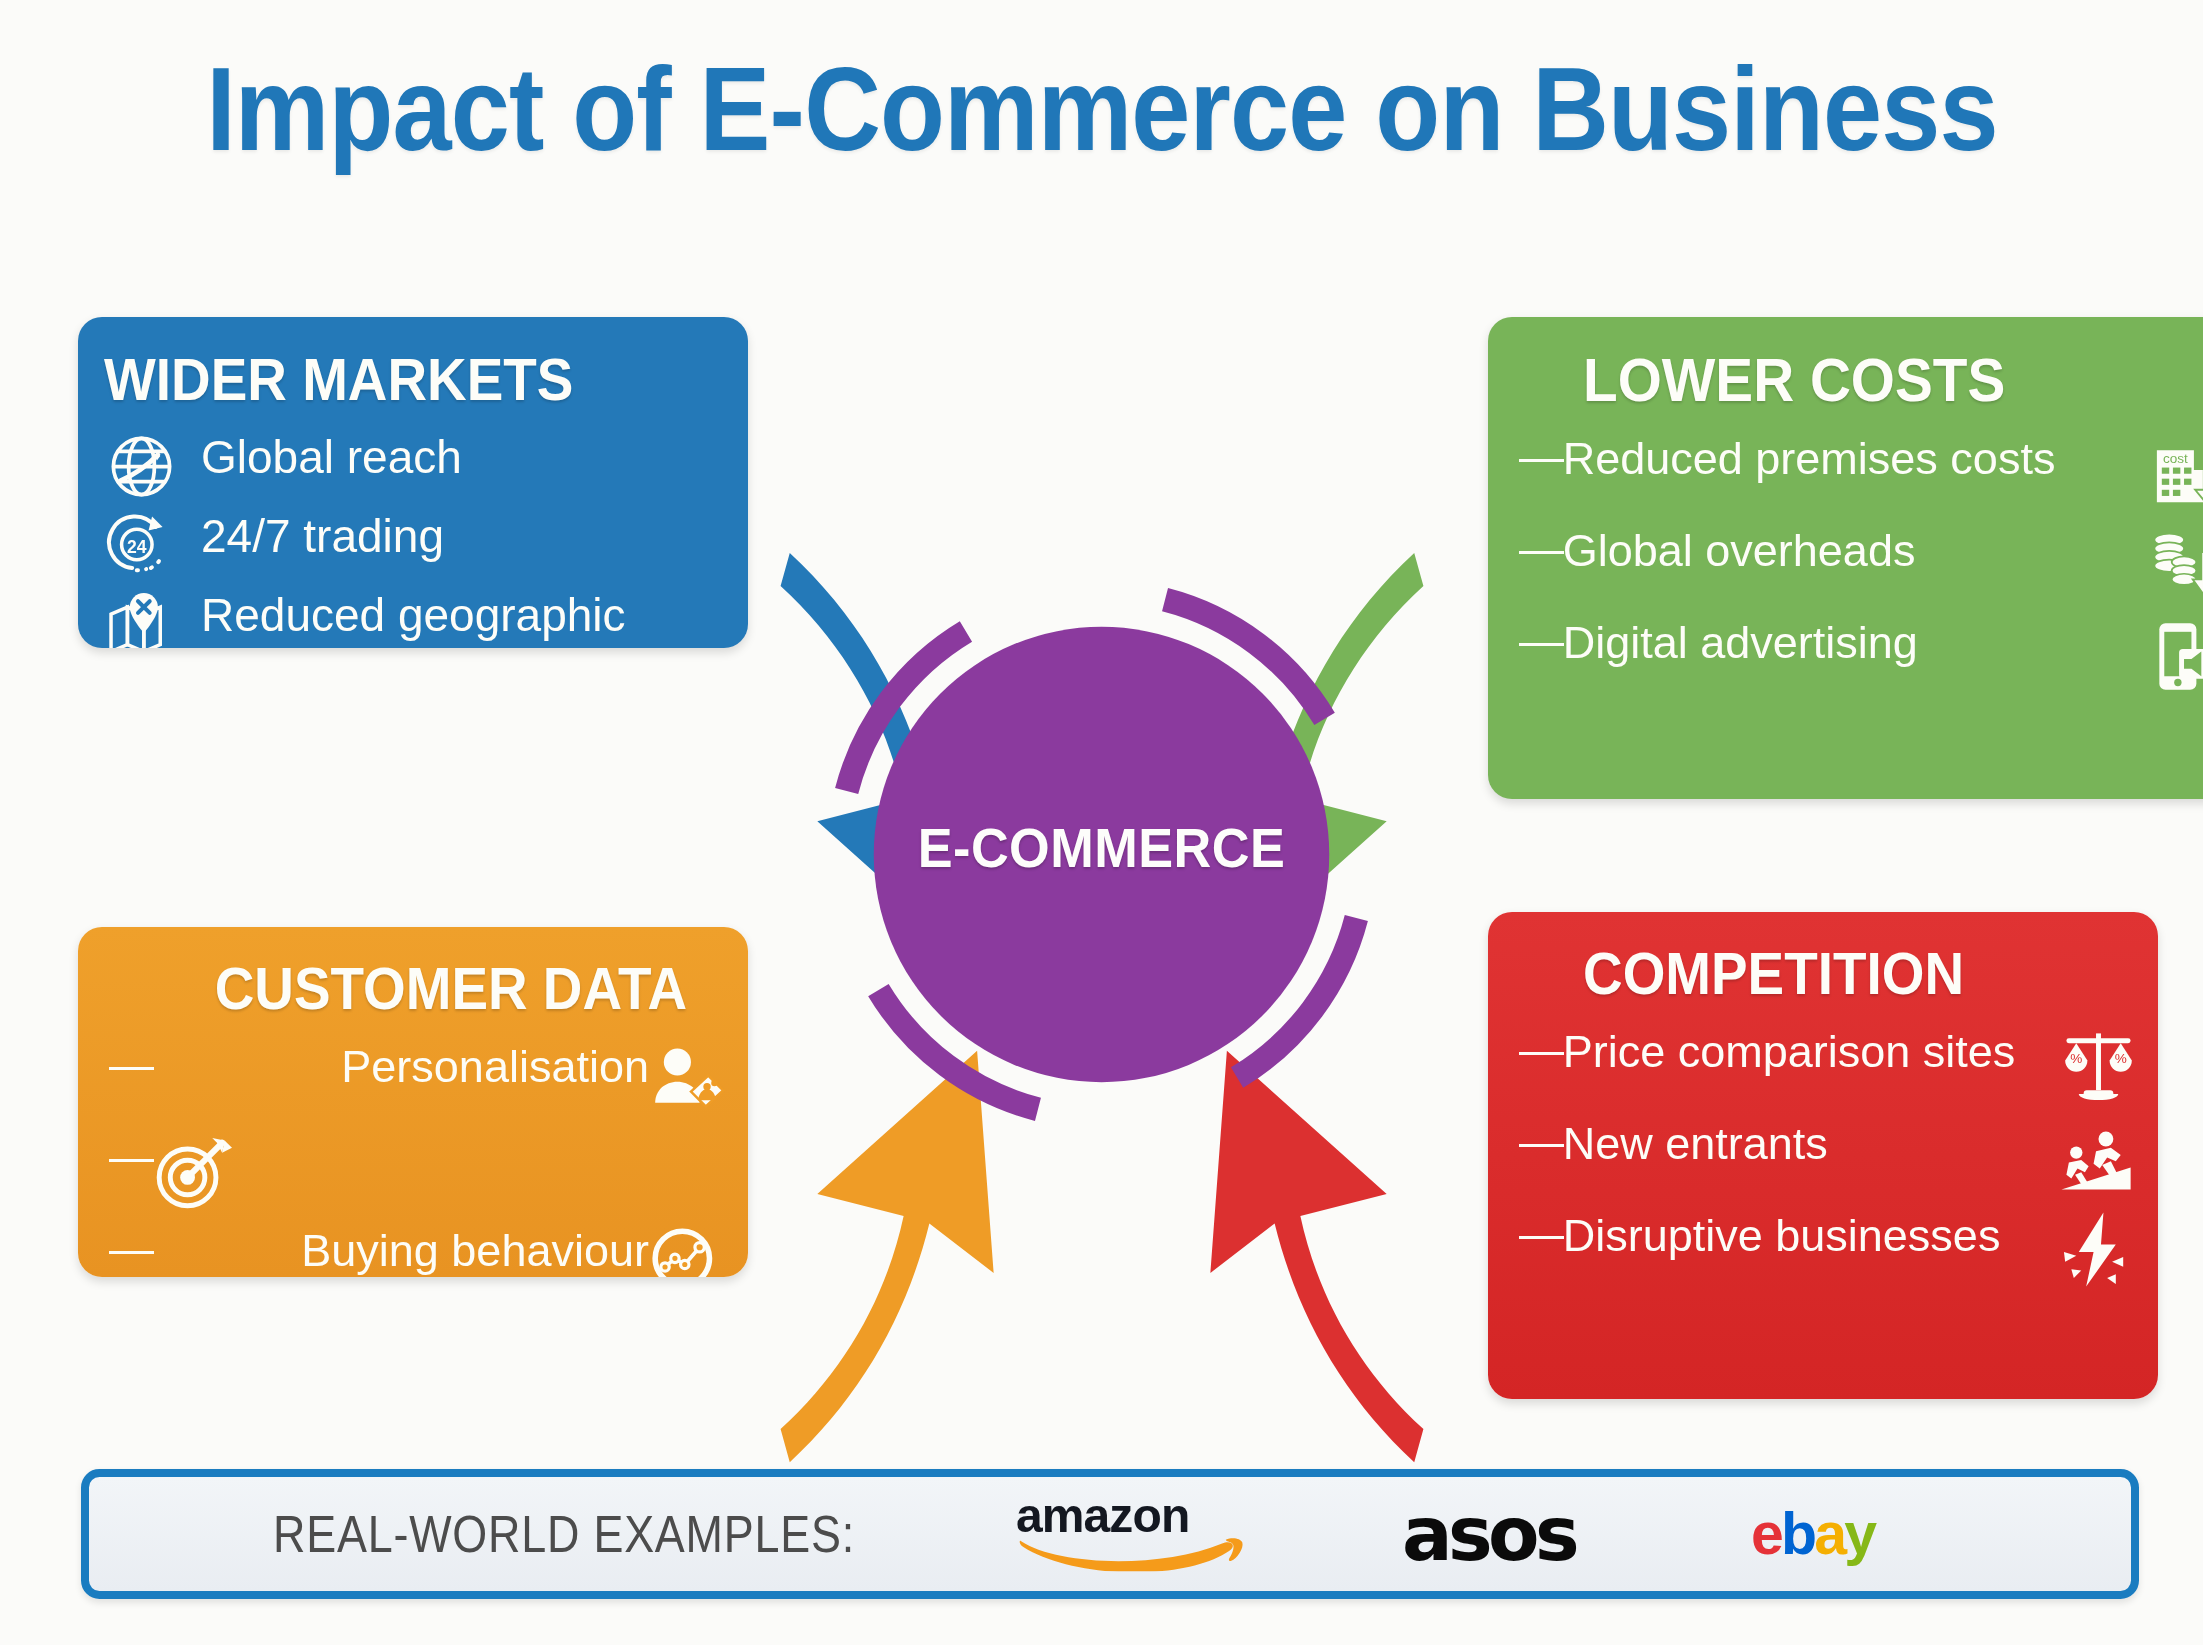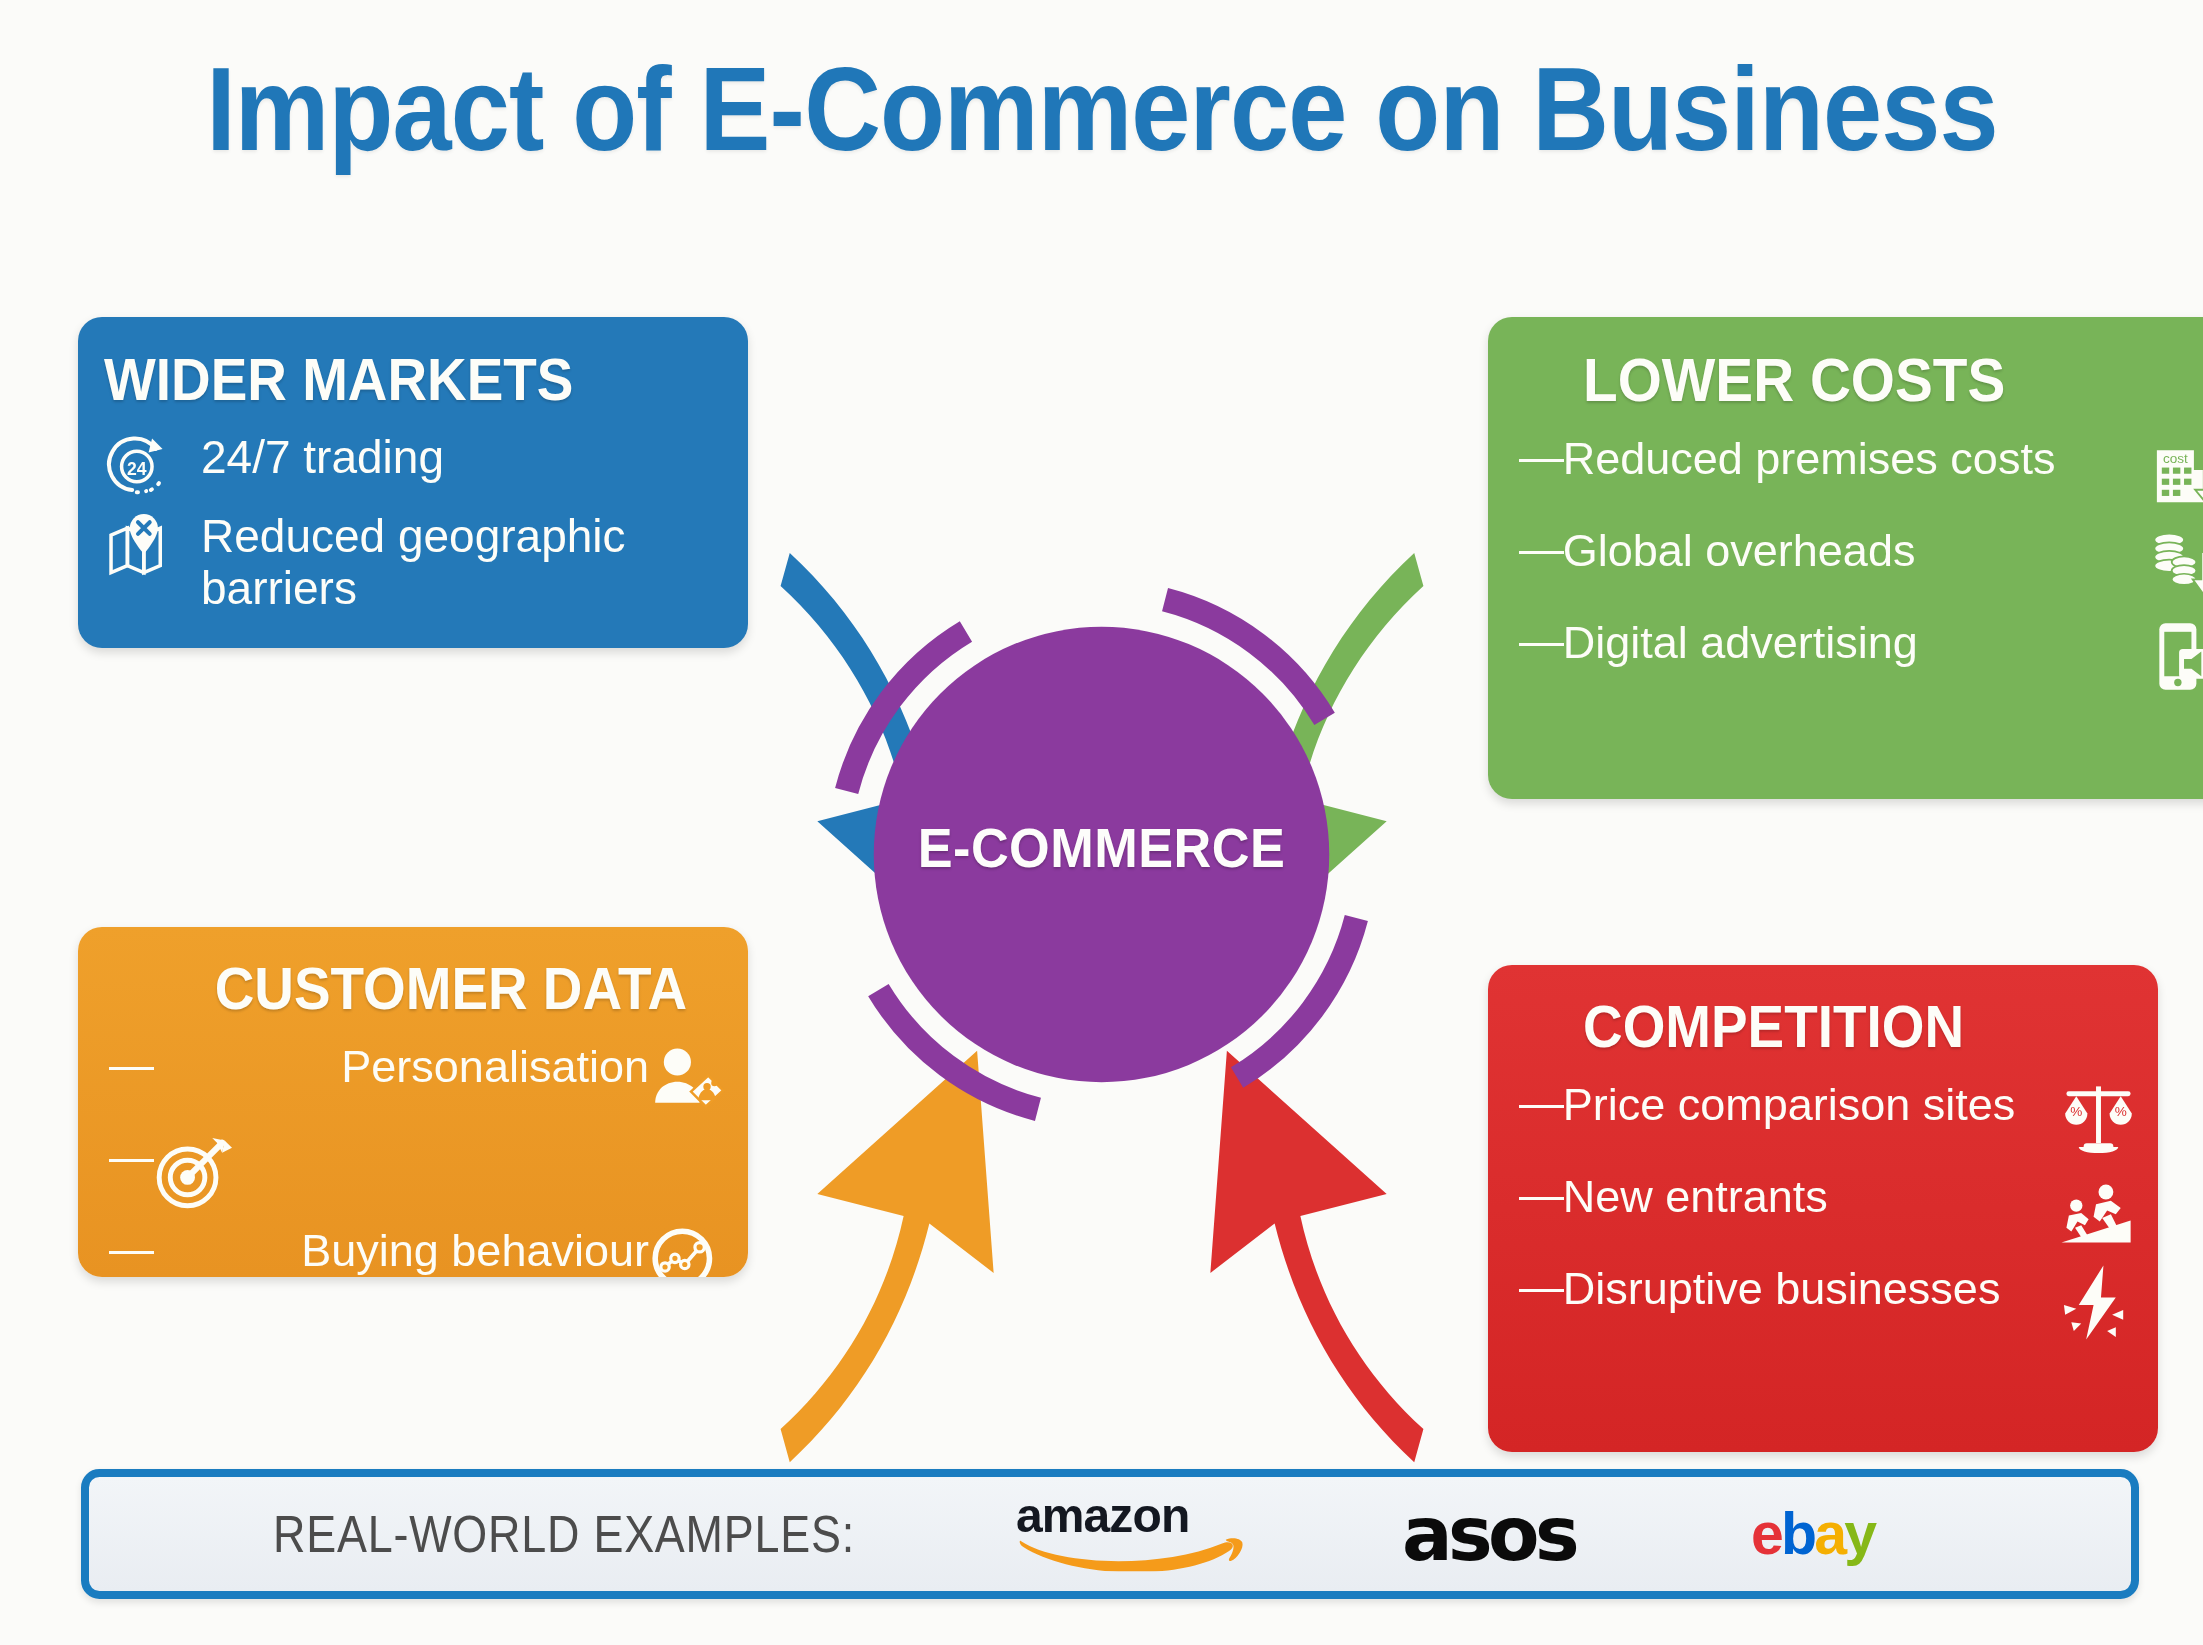--- a/index.html
+++ b/index.html
@@ -78,21 +78,21 @@
   #card-costs .inner{padding:27.5px 20px 0 31px;}
   #card-costs .card-title{font-size:61px;margin-left:64px;}
 
   
   #card-custdata{left:78px;top:927px;width:670px;height:350px;background:#ef9c26;
     background:linear-gradient(180deg,#efa02b 0%,#e89322 100%);text-align:right;}
   #card-custdata .inner{padding:27.5px 20px 0 31px;}
   #card-custdata .card-title{font-size:59px;margin-left:35px;}
 
   
-  #card-competition{left:1488px;top:965px;width:670px;height:487px;background:#dc3030;
+  #card-competition{left:1488px;top:912px;width:670px;height:487px;background:#dc3030;
     background:linear-gradient(180deg,#e03333 0%,#d42525 100%);}
   #card-competition .inner{padding:27.5px 20px 0 31px;}
   #card-competition .card-title{font-size:59px;margin-left:64px;}
 
   
   #hub{position:absolute;left:826px;top:579px;width:551px;height:551px;}
   #hub svg{position:absolute;inset:0;width:100%;height:100%;}
   #hub .hub-label{
     position:absolute;left:0;right:0;top:237px;
     text-align:center;
@@ -156,20 +156,34 @@
     <g>
       <path d="M1350,1180 C1420,1244 1465,1324 1484,1412 L1390,1436 L1564,1592 L1582,1350 L1512,1404 C1488,1306 1438,1216 1360,1144 Z" transform="rotate(180 1450 1368)" fill="#dc3030"></path>
     </g>
   </svg>
 
   <div class="card" id="card-wider">
     <div class="inner">
       <div class="card-title">WIDER MARKETS</div>
       <div class="bullets">
 
+        <div class="lrow">
+          <span class="ico">
+            <svg viewBox="0 0 64 64">
+                <g fill="none" stroke="#fdfdf8" stroke-width="3.2">
+              <circle cx="32" cy="32" r="24"></circle>
+              <ellipse cx="32" cy="32" rx="11" ry="24"></ellipse>
+              <path d="M8 32h48M12 19h40M12 45h40"></path>
+              <path d="M14 44c10-4 22-12 32-22" stroke-width="4" stroke-linecap="round"></path>
+            </g>
+                <path d="M44 22l4 1-3 4z" fill="#fdfdf8"></path>
+              </svg>
+          </span>
+          <span class="btext">Global reach</span>
+        </div>
 
         <div class="lrow">
           <span class="ico">
             <svg viewBox="0 0 64 64" style="font-size:50px">
               <g fill="none" stroke="#fdfdf8" stroke-width="3.4" stroke-linecap="round">
                 <path d="M44 17A22 22 0 1 0 24 52"></path>
                 <path d="M28 54a22 22 0 0 0 8-1" stroke-dasharray="1 7"></path>
                 <path d="M40 52a22 22 0 0 0 9-9" stroke-dasharray="1 7"></path>
               </g>
               <path d="M41 8l9 9-12 3z" fill="#fdfdf8"></path>

